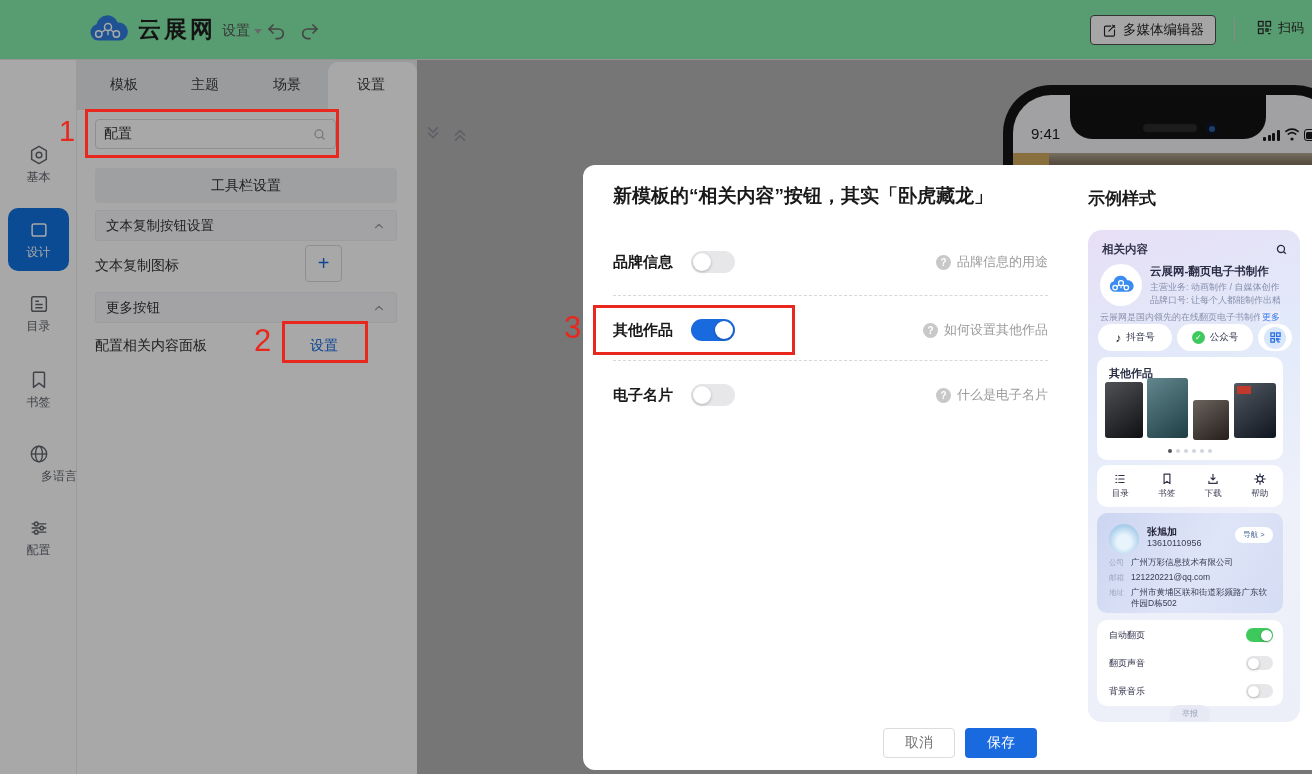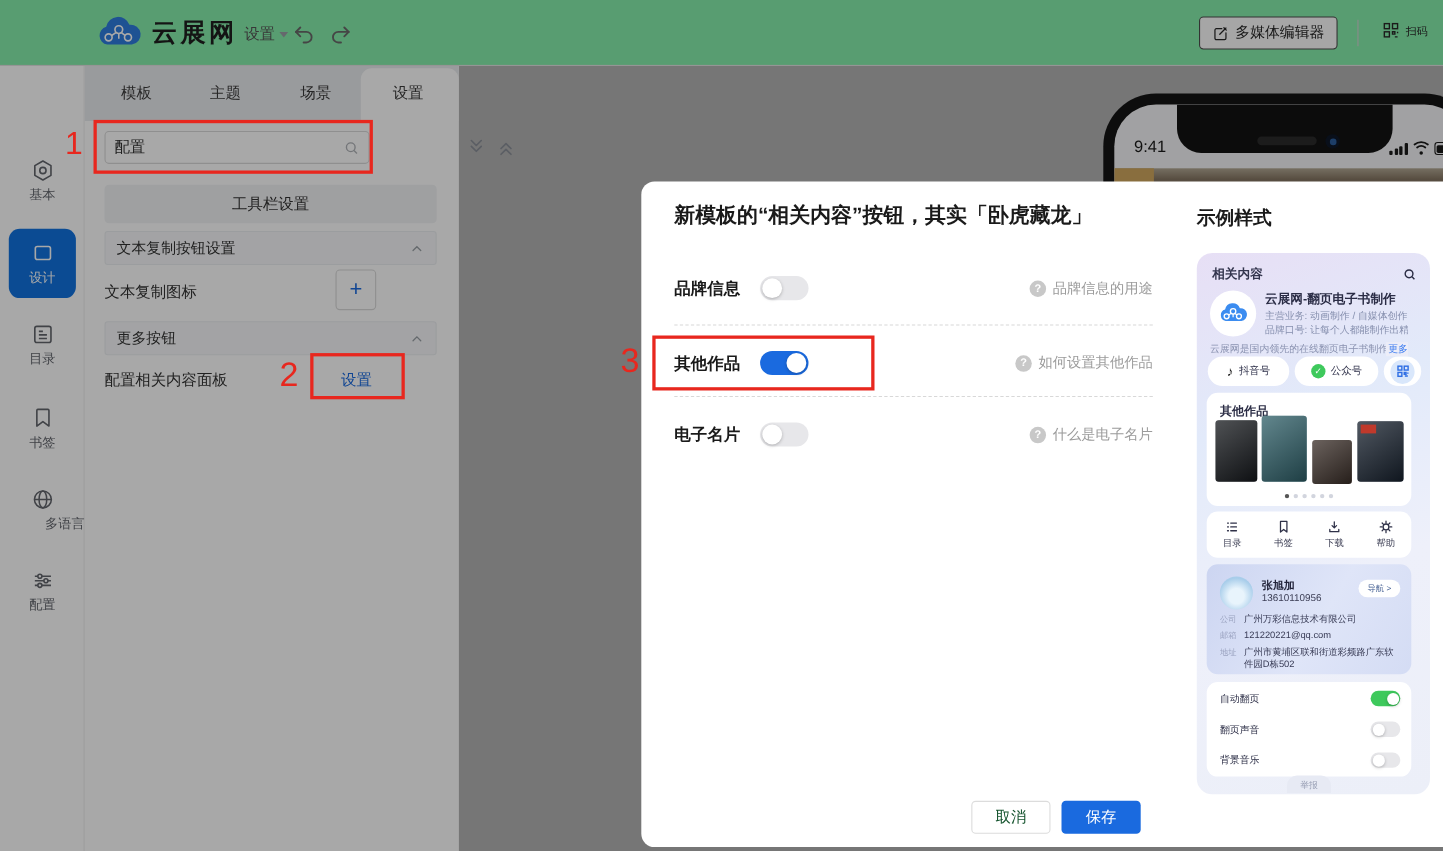--- a/index.html
+++ b/index.html
@@ -15,22 +15,22 @@
   .brand-text { font-size:23px; font-weight:bold; color:#1f1f1f; letter-spacing:3px; }
   .tb-settings { position:absolute; left:222px; top:22px; font-size:14px; color:#555;
                  display:flex; align-items:center; gap:4px; }
   .caret-down { width:0; height:0; border-left:4px solid transparent; border-right:4px solid transparent;
                 border-top:5px solid #9aa0a6; }
   .tb-icon-btn { position:absolute; top:19px; width:24px; height:24px; color:#6a6a6a; }
   .media-btn { position:absolute; left:1090px; top:15px; height:30px; padding:0 11px;
                border:1px solid #4e4e4e; border-radius:4px; background:#fcfcfc;
                display:flex; align-items:center; gap:6px; font-size:13.5px; color:#262626; }
   .tb-divider { position:absolute; left:1234px; top:18px; width:1px; height:24px; background:#d2d2d2; }
-  .scan-wrap { position:absolute; left:1256px; top:19px; display:flex; align-items:flex-end; gap:5px;
-               font-size:10px; color:#2a2a2a; white-space:nowrap; }
+  .scan-wrap { position:absolute; left:1256px; top:19px; display:flex; align-items:flex-start; gap:5px;
+               font-size:13px; color:#2a2a2a; white-space:nowrap; }
 
   
   .rail { position:absolute; left:0; top:60px; width:77px; height:714px; background:#fff;
           border-right:1px solid #ececec; z-index:5; }
   .rail-item { position:absolute; left:0; width:77px; text-align:center; color:#63666d;
                font-size:12px; }
   .rail-item svg { margin:0 auto 3px auto; }
   .rail-item.active { left:8px; width:61px; height:63px; background:#1273e0; border-radius:10px;
                       color:#fff; padding-top:11px; }
 
@@ -100,21 +100,21 @@
   .toggle::after { content:""; position:absolute; width:18px; height:18px; border-radius:50%;
                    background:#fff; top:2px; left:2px; box-shadow:0 1px 3px rgba(0,0,0,.25); }
   .toggle.on { background:#1a6adf; }
   .toggle.on::after { left:24px; }
   .toggle.mini { width:27px; height:14px; border-radius:7px; }
   .toggle.mini::after { width:11px; height:11px; top:1.5px; left:1.5px; }
   .toggle.mini.on { background:#3ec95c; }
   .toggle.mini.on::after { left:14.5px; }
   .m-btn { position:absolute; top:563px; width:72px; height:30px; border-radius:4px; font-size:14px;
            display:flex; align-items:center; justify-content:center; }
-  .m-cancel { left:300px; background:#fff; border:1px solid #dcdcdc; color:#14532d; }
+  .m-cancel { left:300px; background:#fff; border:1px solid #dcdcdc; color:#737373; }
   .m-save { left:382px; background:#1a6adf; color:#fff; }
   .m-example-h { position:absolute; left:505px; top:22px; font-size:17px; font-weight:bold; color:#1a1a1a; }
 
   
   .pv { position:absolute; left:505px; top:65px; width:212px; height:492px; border-radius:14px;
         overflow:hidden;
         background:linear-gradient(160deg,#e7dff5 0%,#e2eafa 30%,#eef0fa 60%,#ecEFf8 100%); }
   .pv-head { position:absolute; left:14px; right:12px; top:12px; display:flex; align-items:center;
              justify-content:space-between; font-size:11.5px; font-weight:bold; color:#33354d; }
   .pv-brand { position:absolute; left:12px; top:34px; display:flex; gap:8px; }

